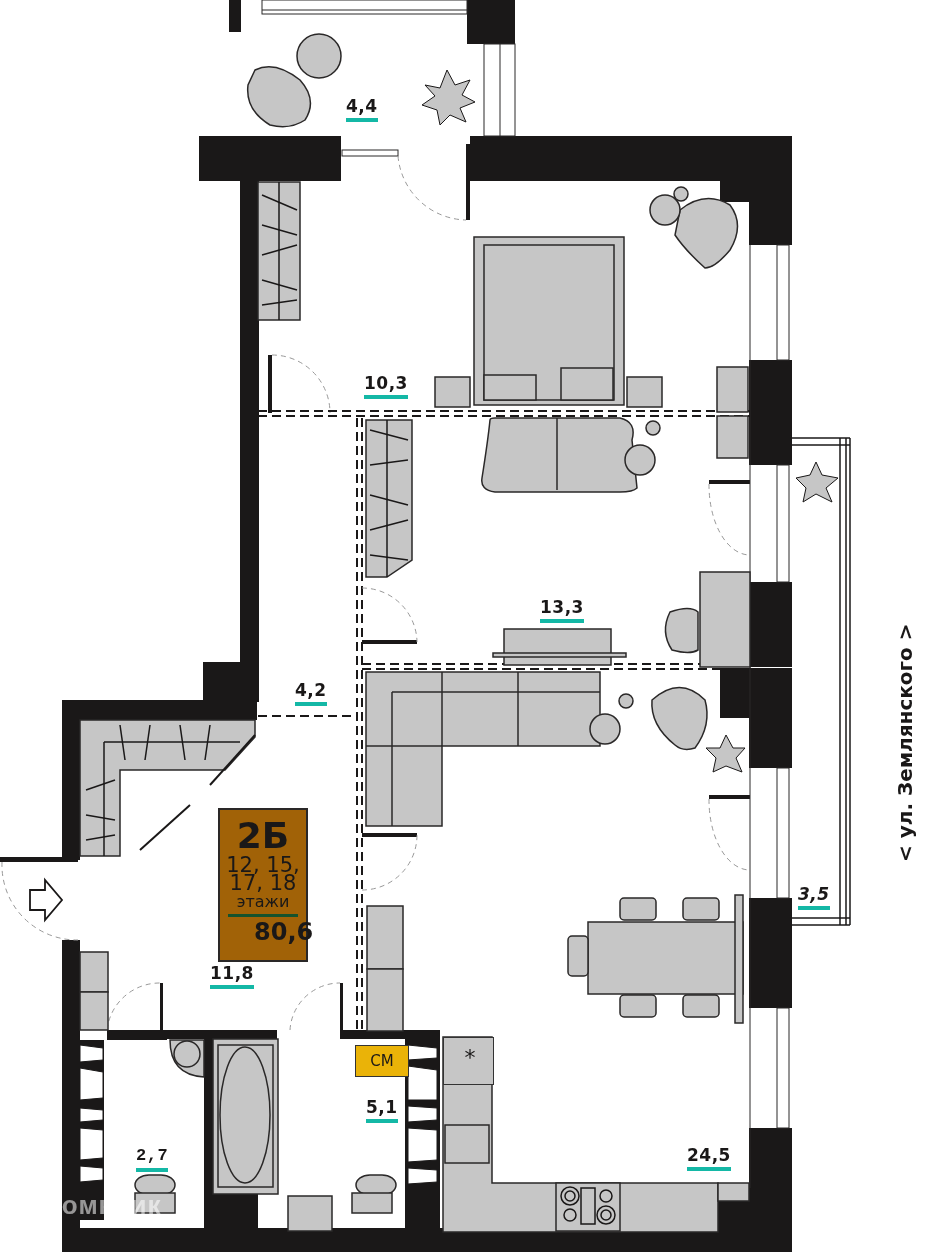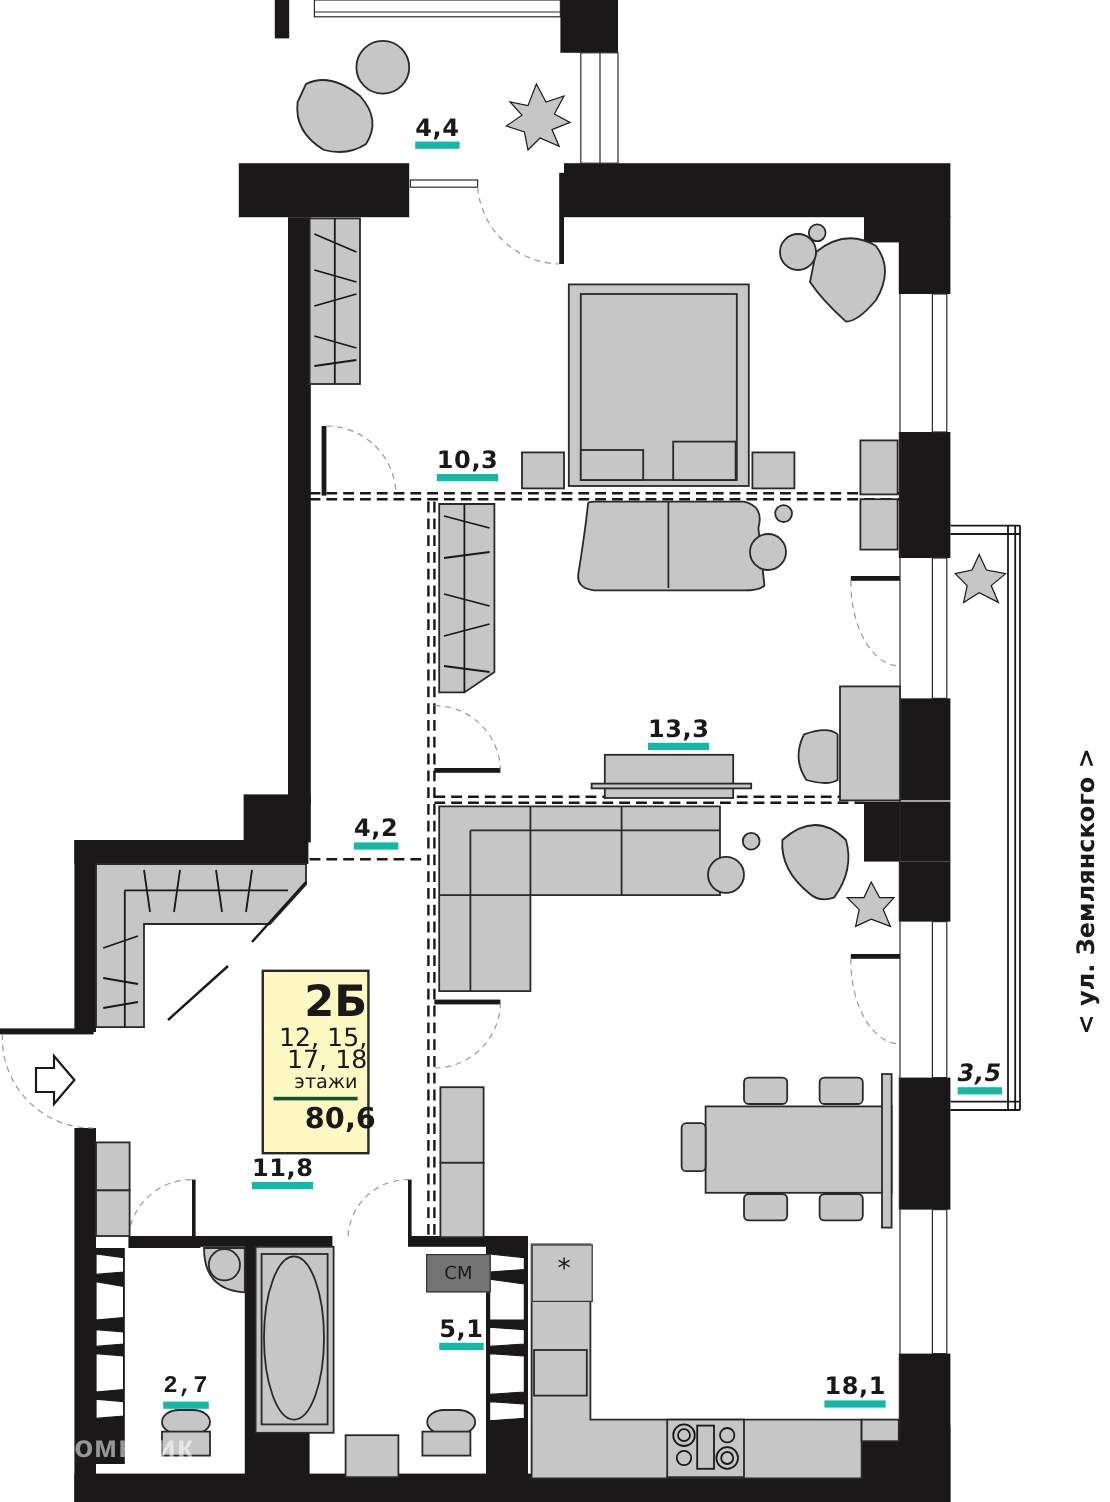--- a/index.html
+++ b/index.html
@@ -1,27 +1,27 @@
 <!DOCTYPE html>
 <html><head>
 <meta charset="utf-8">
 <style>
   html,body{margin:0;padding:0;background:#ffffff;}
   body{width:925px;height:1252px;position:relative;overflow:hidden;font-family:"Liberation Sans","DejaVu Sans",sans-serif;}
   #plan{position:absolute;left:0;top:0;width:925px;height:1252px;}
-  .lbl{position:absolute;font-family:"DejaVu Sans","Liberation Sans",sans-serif;font-weight:bold;color:#1a1818;font-size:20px;letter-spacing:0.5px;border-bottom:6px solid #14b8a6;line-height:22px;padding-bottom:1px;}
-  .tag{position:absolute;left:218px;top:808px;width:86px;height:150px;border:2px solid #2a2828;background:#fef9c3;text-align:right;font-family:"DejaVu Sans","Liberation Sans",sans-serif;color:#1a1818;}
+  .lbl{position:absolute;font-family:"DejaVu Sans","Liberation Sans",sans-serif;font-weight:bold;color:#1a1818;font-size:17px;letter-spacing:0.5px;border-bottom:4px solid #14b8a6;line-height:22px;padding-bottom:1px;}
+  .tag{position:absolute;left:218px;top:808px;width:86px;height:150px;border:2px solid #2a2828;background:#a16207;text-align:center;font-family:"DejaVu Sans","Liberation Sans",sans-serif;color:#1a1818;}
   .tag .big{font-size:36px;font-weight:bold;line-height:40px;margin-top:6px;}
   .tag .floors{font-size:21px;line-height:18px;}
   .tag .floor-word{font-size:16px;line-height:20px;border-bottom:3px solid #14532d;margin:0 8px;padding-bottom:2px;}
   .tag .area{font-size:24px;font-weight:bold;line-height:30px;padding-left:34px;}
   .street{position:absolute;left:893px;top:862px;transform:rotate(-90deg);transform-origin:0 0;white-space:nowrap;font-family:"DejaVu Sans","Liberation Sans",sans-serif;font-weight:bold;font-size:20px;color:#1a1818;}
   .wm{position:absolute;left:42px;top:1190px;font-family:Liberation Sans, sans-serif;font-weight:bold;font-size:26px;color:rgba(255,255,255,0.55);letter-spacing:1px;}
   .inc{position:absolute;left:452px;top:1045px;width:36px;font-size:22px;text-align:center;color:#1a1818;font-family:"DejaVu Sans",sans-serif;}
-  .cm{position:absolute;left:355px;top:1045px;width:52px;height:30px;background:#737373;border:1px solid #333;font-family:"DejaVu Sans",sans-serif;font-size:15px;text-align:center;line-height:30px;color:#1a1818;}
+  .cm{position:absolute;left:355px;top:1045px;width:52px;height:30px;background:#eab308;border:1px solid #333;font-family:"DejaVu Sans",sans-serif;font-size:15px;text-align:center;line-height:30px;color:#1a1818;}
 </style>
 </head>
 <body>
 
 <svg id="plan" viewBox="0 0 925 1252" xmlns="http://www.w3.org/2000/svg">
   <defs>
     <g id="hatch">
       <line x1="0" y1="0" x2="1" y2="0"></line>
     </g>
   </defs>
@@ -257,21 +257,21 @@
   <polygon points="30,890 45,890 45,880 62,900 45,920 45,910 30,910" fill="#ffffff" stroke="#1a1818" stroke-width="1.8"></polygon>
 </svg>
 
 <div class="lbl" style="left:346px;top:95px;">4,4</div>
 <div class="lbl" style="left:364px;top:372px;">10,3</div>
 <div class="lbl" style="left:540px;top:596px;">13,3</div>
 <div class="lbl" style="left:295px;top:679px;">4,2</div>
 <div class="lbl" style="left:210px;top:962px;">11,8</div>
 <div class="lbl" style="left:136px;top:1145px;font-family:Liberation Mono, monospace;">2,7</div>
 <div class="lbl" style="left:366px;top:1096px;text-align:right;">5,1</div>
-<div class="lbl" style="left:687px;top:1144px;">18,1</div>
+<div class="lbl" style="left:687px;top:1144px;">24,5</div>
 <div class="lbl" style="left:798px;top:883px;font-style:italic;">3,5</div>
 
 <div class="cm">СМ</div>
 <div style="position:absolute;left:443px;top:1037px;width:49px;height:46px;background:#c6c6c6;border:1px solid #333;"></div>
 <div class="inc">*</div>
 
 <div class="tag">
   <div class="big">2Б</div>
   <div class="floors">12, 15,</div>
   <div class="floors">17, 18</div>

